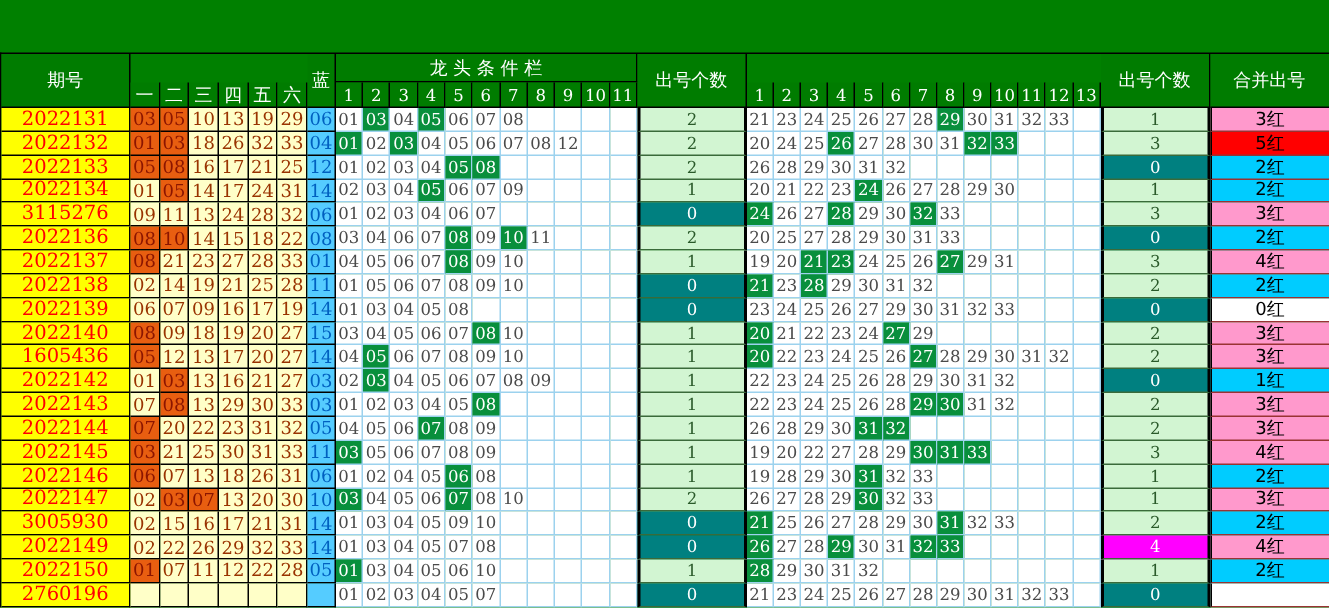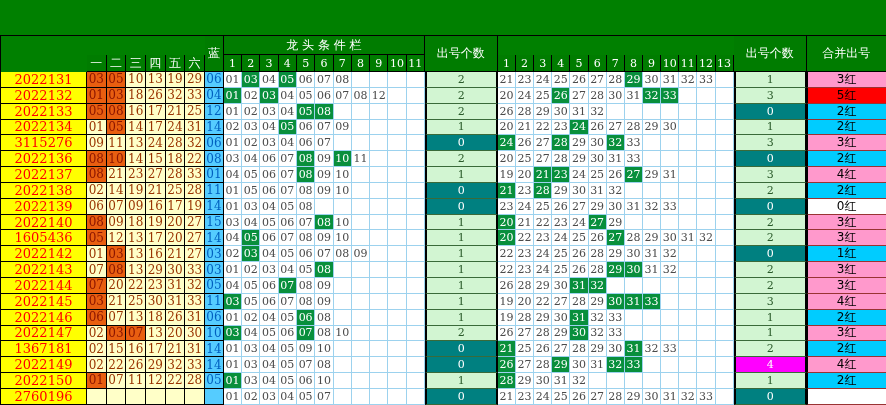--- a/index.html
+++ b/index.html
@@ -62,20 +62,21 @@
   .m-pink{background:var(--merge_pink,#FF99CC);}
   .m-cyan{background:var(--merge_cyan,#00CCFF);}
   .m-red{background:var(--merge_red,#FF0000);}
   .m-white{background:#FFFFFF;}
 </style>
 </head>
 <body>
 
 <div id="stage">
   <div id="board">
+      <div class="cell hd zh" style="grid-area: 1 / 1 / span 2 / span 1;">期号</div>
       <div class="cell hd zh" style="grid-area: 2 / 2 / span 1 / span 1;">一</div>
       <div class="cell hd zh" style="grid-area: 2 / 3 / span 1 / span 1;">二</div>
       <div class="cell hd zh" style="grid-area: 2 / 4 / span 1 / span 1;">三</div>
       <div class="cell hd zh" style="grid-area: 2 / 5 / span 1 / span 1;">四</div>
       <div class="cell hd zh" style="grid-area: 2 / 6 / span 1 / span 1;">五</div>
       <div class="cell hd zh" style="grid-area: 2 / 7 / span 1 / span 1;">六</div>
       <div class="cell hd zh" style="grid-area: 1 / 8 / span 2 / span 1;">蓝</div>
       <div class="cell hd zh" style="grid-area: 1 / 9 / span 1 / span 11;">龙 头 条 件 栏</div>
       <div class="cell hd sub" style="grid-area: 2 / 9 / span 1 / span 1;">1</div>
       <div class="cell hd sub" style="grid-area: 2 / 10 / span 1 / span 1;">2</div>
@@ -692,21 +693,21 @@
       <div class="cell wht" style="grid-area: 19 / 26 / span 1 / span 1;">32</div>
       <div class="cell wht" style="grid-area: 19 / 27 / span 1 / span 1;">33</div>
       <div class="cell wht" style="grid-area: 19 / 28 / span 1 / span 1;"></div>
       <div class="cell wht" style="grid-area: 19 / 29 / span 1 / span 1;"></div>
       <div class="cell wht" style="grid-area: 19 / 30 / span 1 / span 1;"></div>
       <div class="cell wht" style="grid-area: 19 / 31 / span 1 / span 1;"></div>
       <div class="cell wht" style="grid-area: 19 / 32 / span 1 / span 1;"></div>
       <div class="cell wht" style="grid-area: 19 / 33 / span 1 / span 1;"></div>
       <div class="cell cnt" style="grid-area: 19 / 34 / span 1 / span 1;">1</div>
       <div class="cell mrg m-pink" style="grid-area: 19 / 35 / span 1 / span 1;">3红</div>
-      <div class="cell qi" style="grid-area: 20 / 1 / span 1 / span 1;">1367181</div>
+      <div class="cell qi" style="grid-area: 20 / 1 / span 1 / span 1;">3005930</div>
       <div class="cell red" style="grid-area: 20 / 2 / span 1 / span 1;">02</div>
       <div class="cell red" style="grid-area: 20 / 3 / span 1 / span 1;">15</div>
       <div class="cell red" style="grid-area: 20 / 4 / span 1 / span 1;">16</div>
       <div class="cell red" style="grid-area: 20 / 5 / span 1 / span 1;">17</div>
       <div class="cell red" style="grid-area: 20 / 6 / span 1 / span 1;">21</div>
       <div class="cell red" style="grid-area: 20 / 7 / span 1 / span 1;">31</div>
       <div class="cell blu" style="grid-area: 20 / 8 / span 1 / span 1;">14</div>
       <div class="cell wht" style="grid-area: 20 / 9 / span 1 / span 1;">01</div>
       <div class="cell wht" style="grid-area: 20 / 10 / span 1 / span 1;">03</div>
       <div class="cell wht" style="grid-area: 20 / 11 / span 1 / span 1;">04</div>

